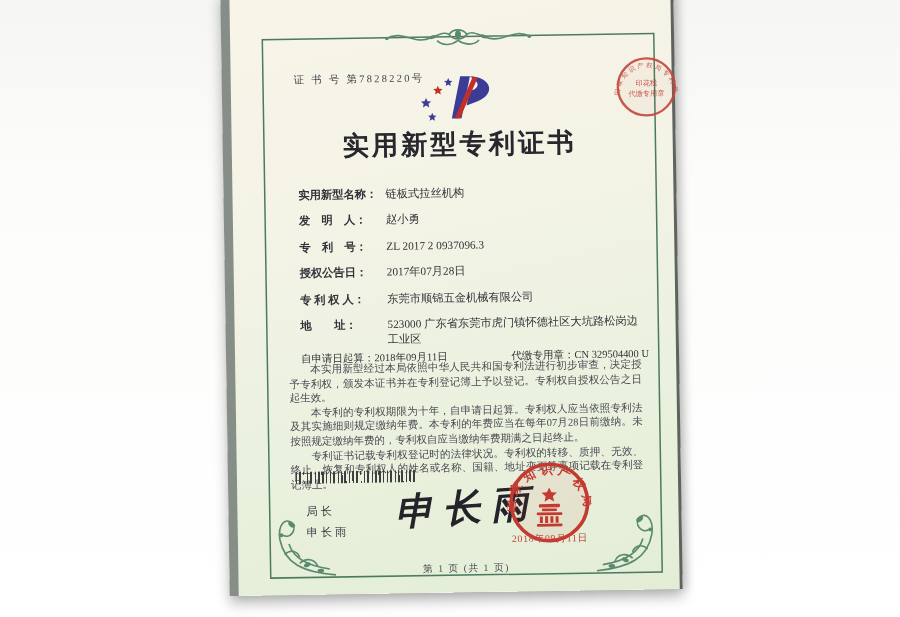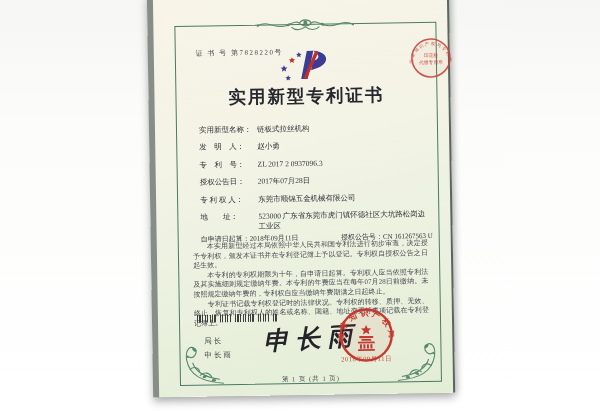--- a/index.html
+++ b/index.html
@@ -22,21 +22,21 @@
   .abs{position:absolute;}
   .cert-no{left:20px;top:22px;font-size:7px;letter-spacing:1.5px;color:#45454b;}
   .tax-stamp{left:232px;top:12px;width:46px;height:46px;opacity:.9;}
   .logo{left:98px;top:24px;}
   .title{
     left:0;right:0;top:59px;text-align:center;
     font-size:17.5px;font-weight:bold;letter-spacing:2px;color:#27272e;
   }
   .fields{left:22px;top:99px;width:232px;font-size:7.5px;color:#33333a;}
   .frow{display:flex;min-height:17.4px;align-items:flex-start;}
-  .frow .lab{flex:0 0 58px;white-space:nowrap;}
+  .frow .lab{flex:0 0 58px;white-space:nowrap;font-weight:bold;}
   .frow .val{flex:1;}
   .grant-row{display:flex;justify-content:space-between;margin-top:1px;font-size:7px;white-space:nowrap;}
   .grant-row .g2{margin-left:8px;}
   .bodytext{left:14px;top:216px;width:235px;font-size:7px;line-height:9.6px;color:#4a4a52;text-align:justify;}
   .bodytext p{margin:0;text-indent:2em;}
   .barcode{
     left:17px;top:288px;width:80px;height:8px;
     background:repeating-linear-gradient(90deg,#3e3e3e 0 1px,transparent 1px 2.2px,#3e3e3e 2.2px 3.6px,transparent 3.6px 5.4px,#3e3e3e 5.4px 6px,transparent 6px 7.6px);
   }
   .director{left:24px;top:308px;font-size:7.5px;line-height:13.5px;letter-spacing:2px;color:#3c3c42;}
@@ -151,21 +151,21 @@
       <div class="frow">
         <span class="lab">专 利 权 人：</span>
         <span class="val">东莞市顺锦五金机械有限公司</span>
       </div>
       <div class="frow" style="min-height:21px">
         <span class="lab">地　　址：</span>
         <span class="val" style="width:168px">523000 广东省东莞市虎门镇怀德社区大坑路松岗边工业区</span>
       </div>
       <div class="grant-row">
         <span class="g1"><span>自申请日起算：</span><span>2018年09月11日</span></span>
-        <span class="g2"><span>授权公告号：</span><span>CN 161267563 U</span></span>
+        <span class="g2"><span>代缴专用章：</span><span>CN 329504400 U</span></span>
       </div>
     </div>
 
     <div class="abs bodytext">
       <p>本实用新型经过本局依照中华人民共和国专利法进行初步审查，决定授予专利权，颁发本证书并在专利登记簿上予以登记。专利权自授权公告之日起生效。</p>
       <p>本专利的专利权期限为十年，自申请日起算。专利权人应当依照专利法及其实施细则规定缴纳年费。本专利的年费应当在每年07月28日前缴纳。未按照规定缴纳年费的，专利权自应当缴纳年费期满之日起终止。</p>
       <p>专利证书记载专利权登记时的法律状况。专利权的转移、质押、无效、终止、恢复和专利权人的姓名或名称、国籍、地址变更等事项记载在专利登记簿上。</p>
     </div>
 
     <div class="abs barcode"></div>

